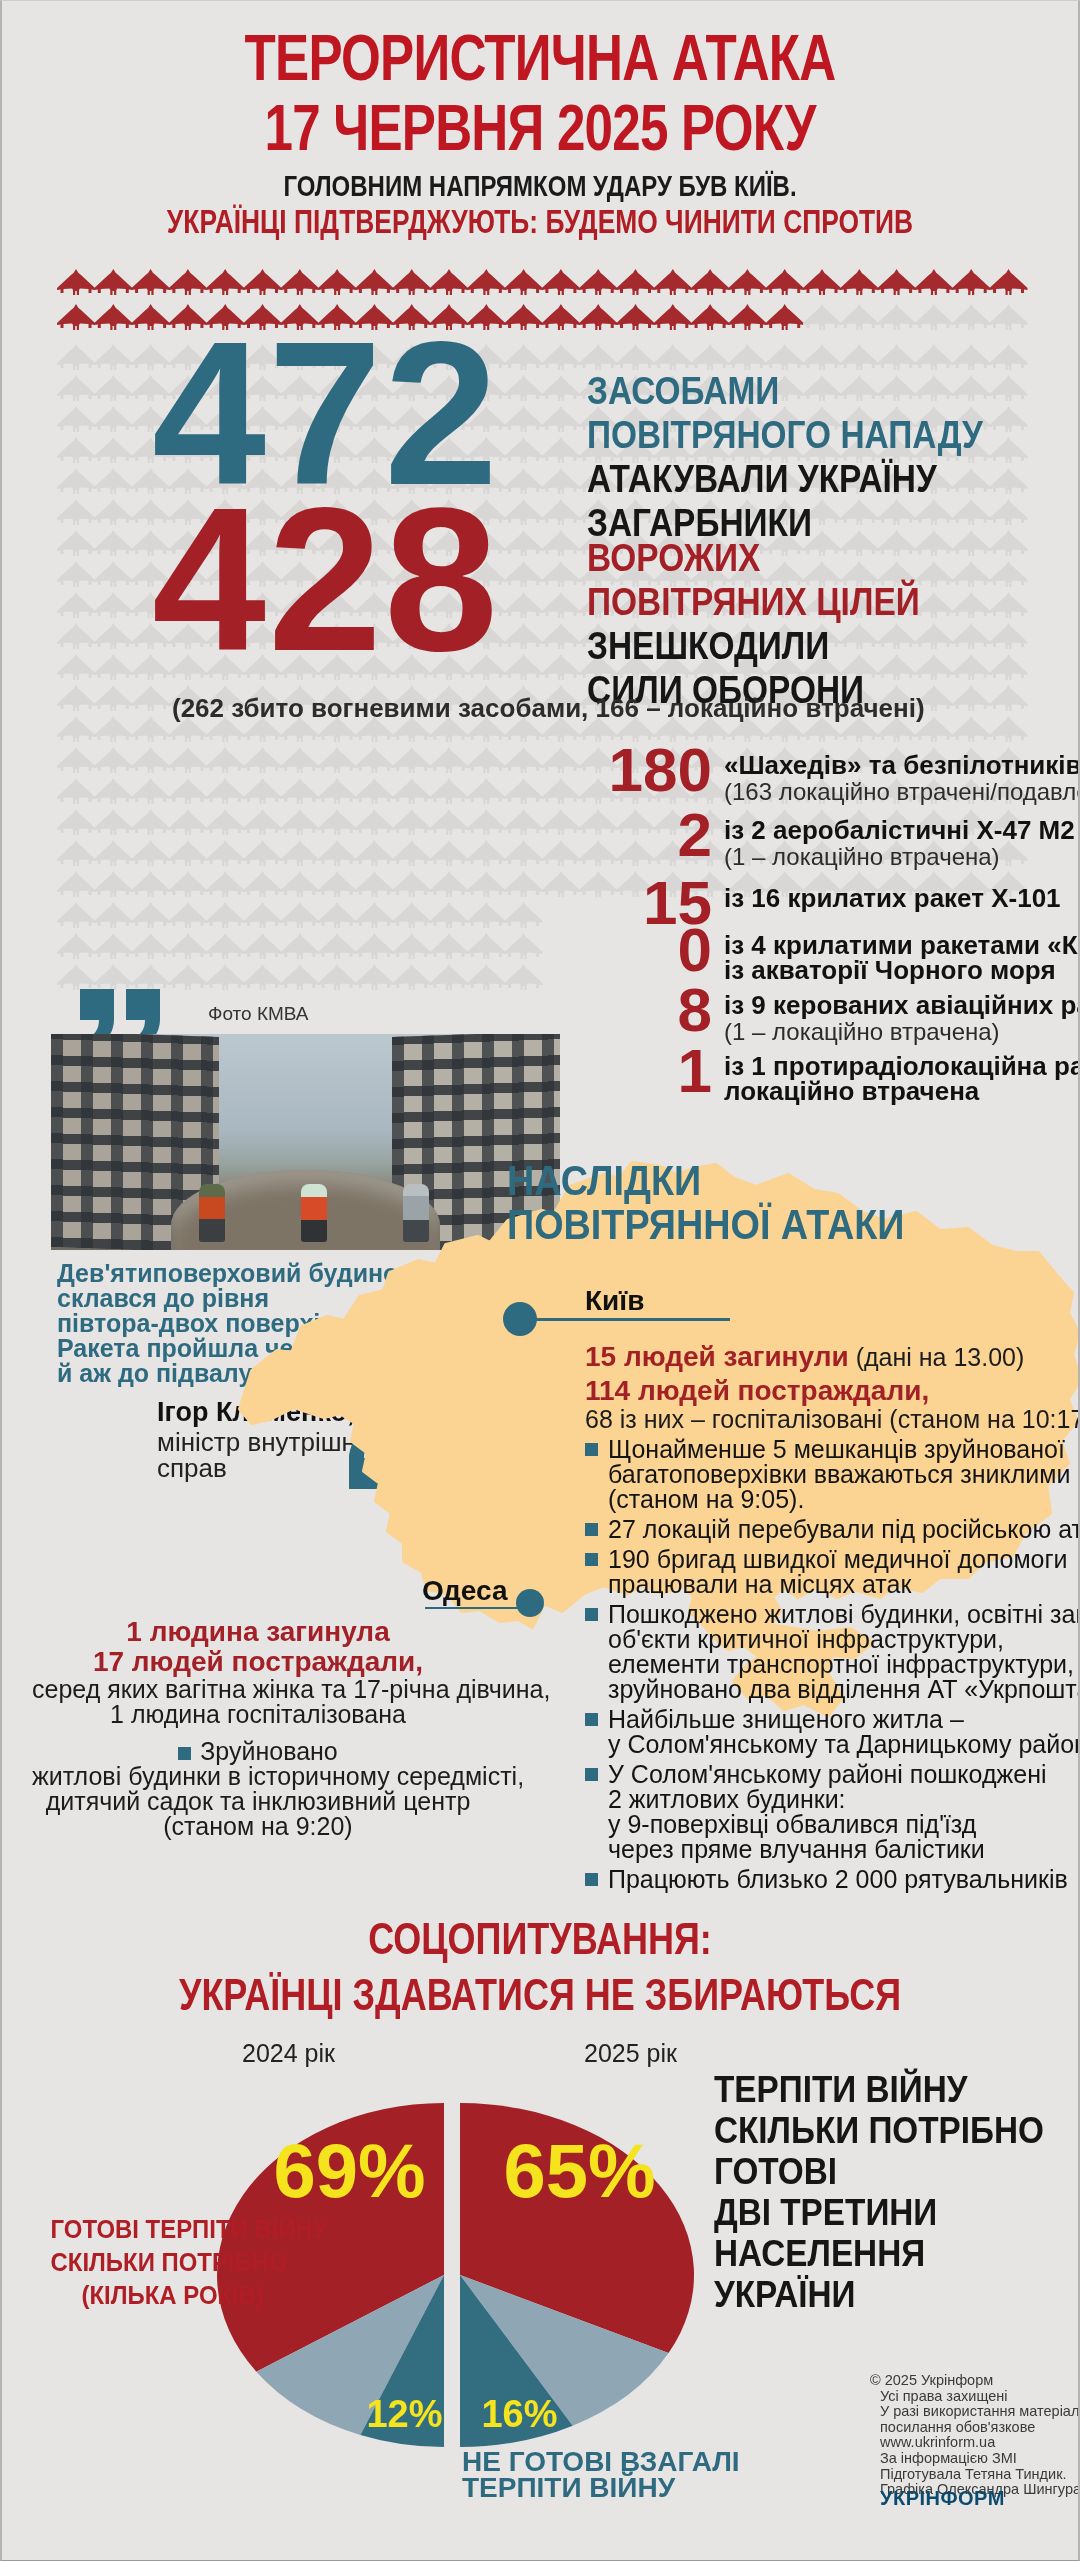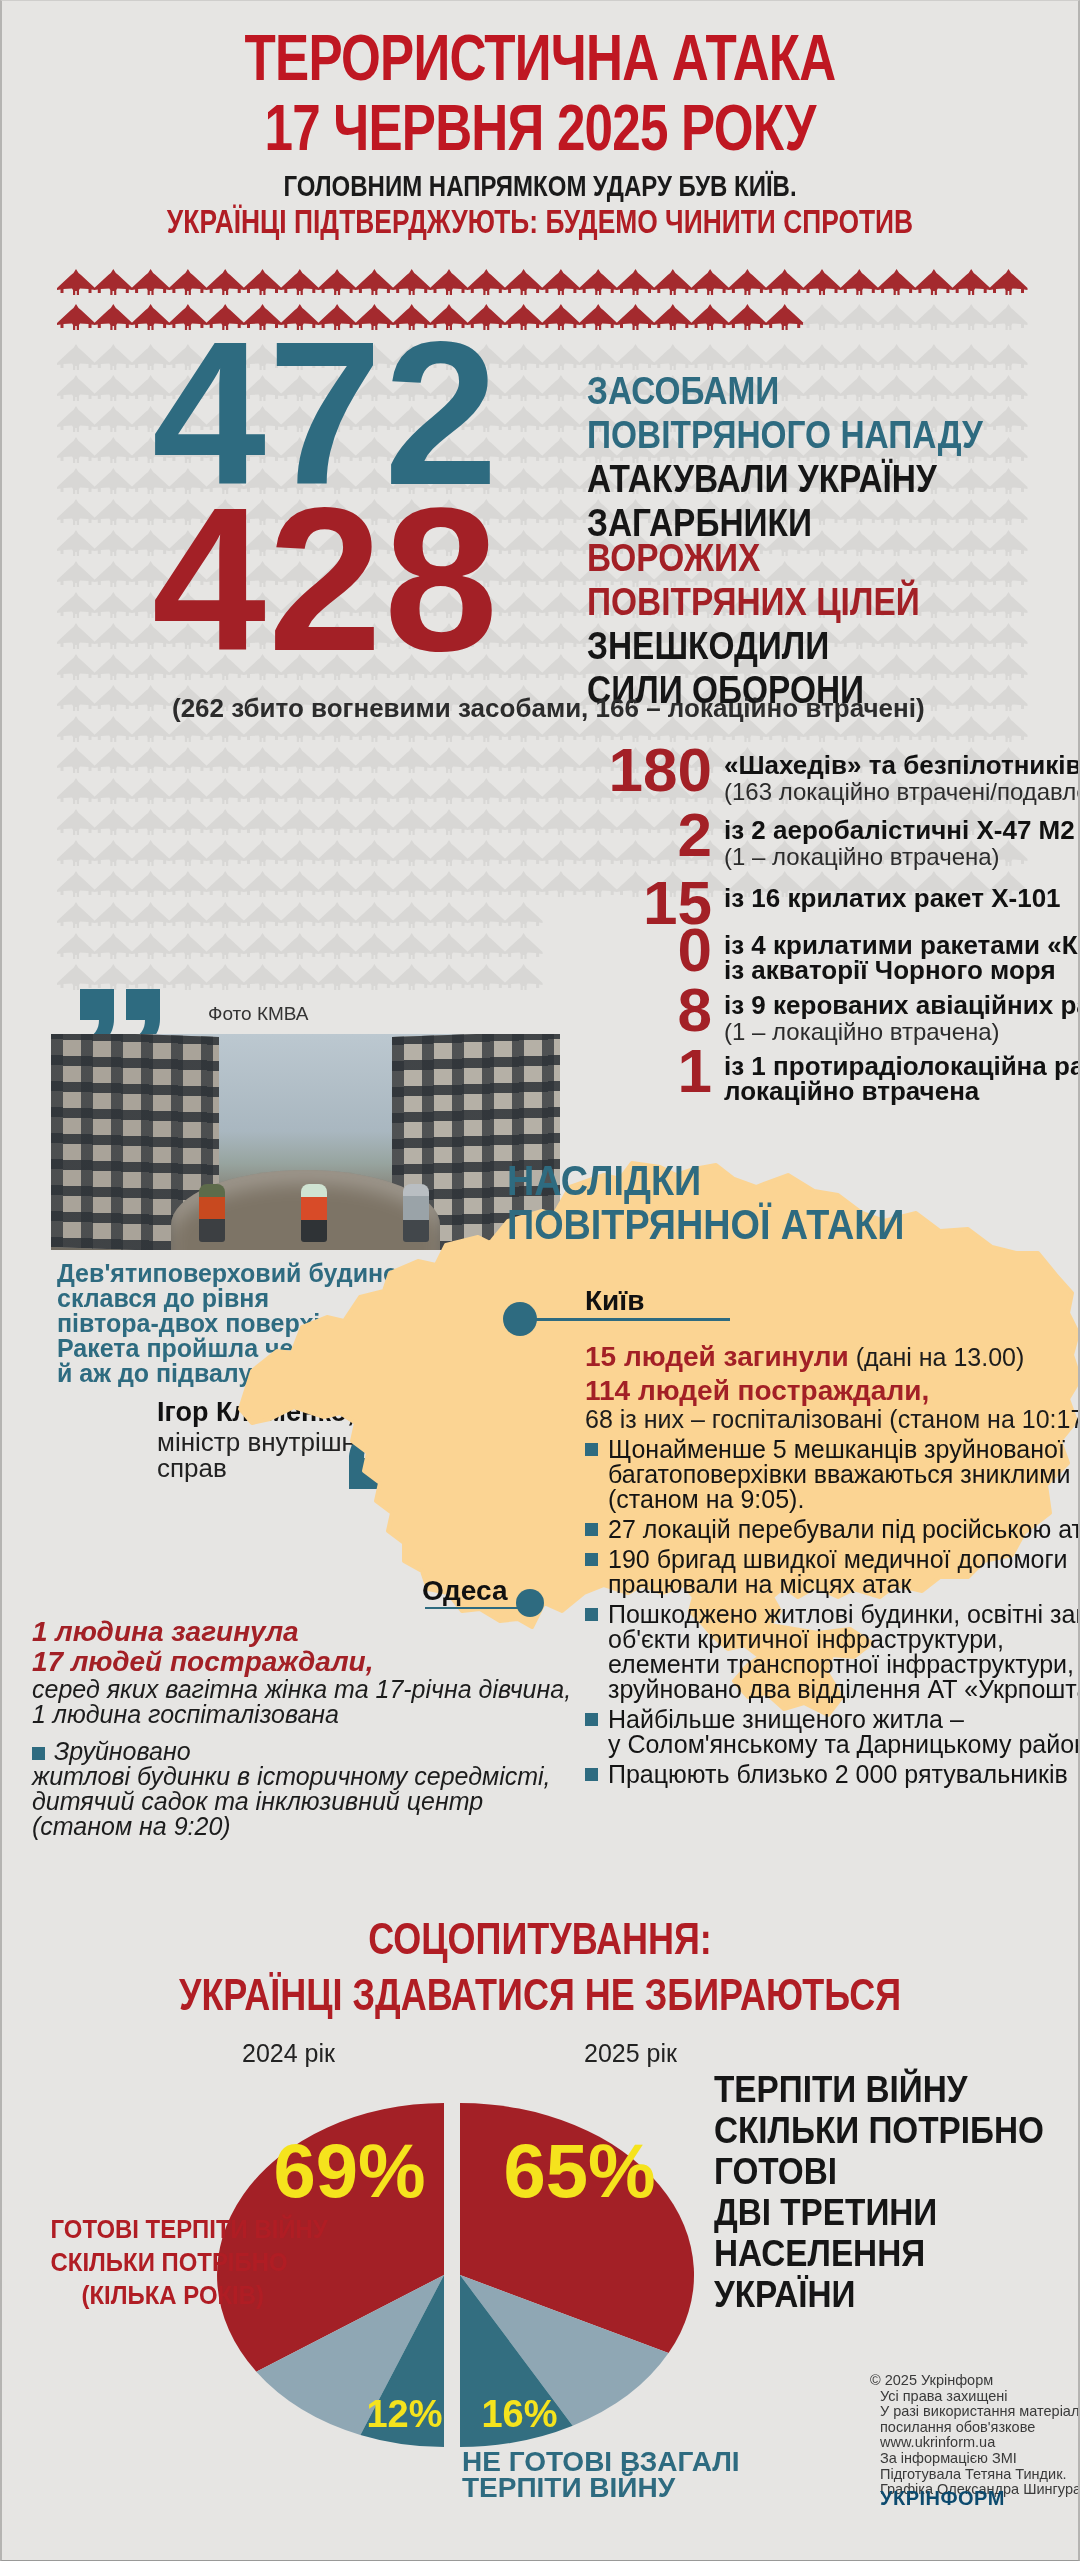--- a/index.html
+++ b/index.html
@@ -38,21 +38,21 @@
   .q-author{font-size:27px;font-weight:bold;color:#111;}
   .q-role{font-size:26px;color:#222;line-height:26px;}
   
   .conseq-title{font-size:42px;line-height:44px;font-weight:bold;color:#2e6b80;white-space:nowrap;}
   .city{font-size:28px;font-weight:bold;color:#111;}
   .cas-red{font-size:28px;font-weight:bold;color:#a32026;}
   .cas-blk{font-size:25px;color:#1c1c1c;}
   .bullet-item{display:flex;margin-bottom:5px;}
   .bullet-sq{flex:0 0 13px;width:13px;height:13px;background:#2e6b80;margin:6px 10px 0 0;}
   .bullet-lines{font-size:25px;line-height:25px;color:#141414;white-space:nowrap;}
-  .odesa-wrap{text-align:left;font-style:italic;}
+  .odesa-wrap{text-align:center;}
   .od-line{font-size:25px;line-height:25px;color:#1c1c1c;white-space:nowrap;}
   .od-red{font-size:28px;line-height:30px;font-weight:bold;color:#a32026;white-space:nowrap;}
   .od-sq{display:inline-block;width:13px;height:13px;background:#2e6b80;margin-right:9px;}
   
   .soc-title{font-size:45px;line-height:48px;font-weight:bold;color:#b01d24;}
   .year-lbl{font-size:25px;color:#222;}
   .pct-big{font-size:76px;font-weight:bold;color:#f5e31d;text-align:center;}
   .pct-small{font-size:38px;font-weight:bold;color:#f5e31d;text-align:center;}
   .legend-left{font-size:26px;line-height:33px;font-weight:bold;color:#b01d24;text-align:right;white-space:nowrap;}
   .annot-line{font-size:37px;line-height:41px;font-weight:bold;color:#161616;white-space:nowrap;}
@@ -768,20 +768,29 @@
       <div class="bullet-item">
         <span class="bullet-sq"></span>
         <div class="bullet-lines">
           <div>Найбільше знищеного житла –</div>
           <div>у Солом'янському та Дарницькому районах</div>
         </div>
       </div>
       <div class="bullet-item">
         <span class="bullet-sq"></span>
         <div class="bullet-lines">
+          <div>У Солом'янському районі пошкоджені</div>
+          <div>2 житлових будинки:</div>
+          <div>у 9-поверхівці обвалився під'їзд</div>
+          <div>через пряме влучання балістики</div>
+        </div>
+      </div>
+      <div class="bullet-item">
+        <span class="bullet-sq"></span>
+        <div class="bullet-lines">
           <div>Працюють близько 2 000 рятувальників</div>
         </div>
       </div>
     </div>
 
   <div class="abs" style="left:514px;top:1588px;width:28px;height:28px;border-radius:50%;background:#2e6b80"></div>
   <div class="abs" style="left:423px;top:1606px;width:95px;height:2px;background:#2e6b80"></div>
   <div class="abs city" style="left:420px;top:1574px">Одеса</div>
   <div id="odesa-block" class="abs odesa-wrap" style="left:30px;top:1616px;width:452px">
       <div class="od-red">1 людина загинула</div>

